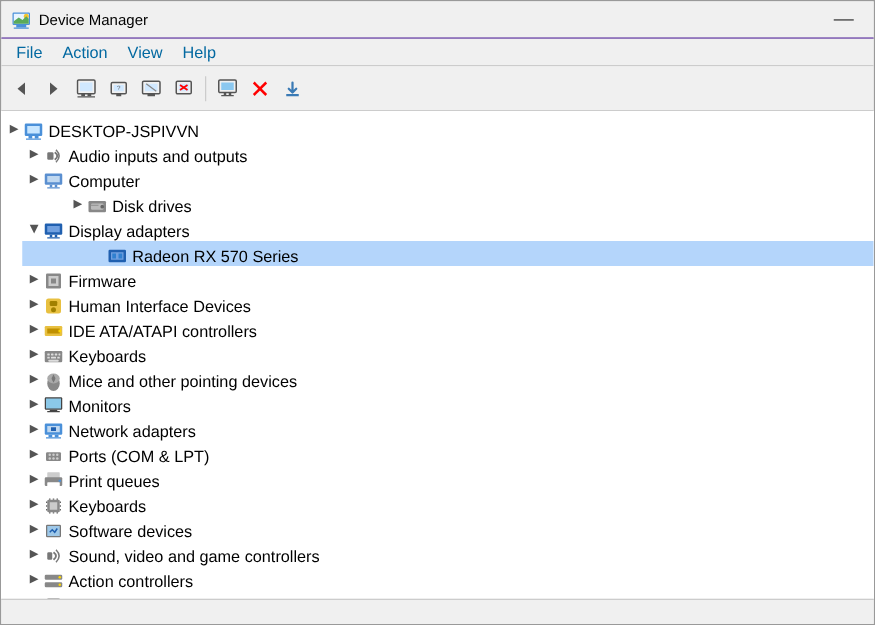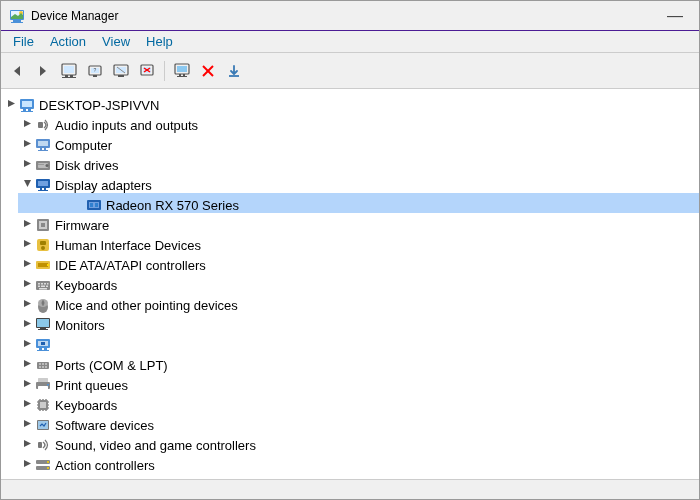--- a/index.html
+++ b/index.html
@@ -300,21 +300,21 @@
         <rect x="1" y="2" width="14" height="9" rx="1" fill="#5a8fd0"></rect>
         <rect x="3" y="4" width="10" height="5" fill="#c0d8f0"></rect>
         <rect x="5" y="11" width="2" height="2" fill="#5a8fd0"></rect>
         <rect x="9" y="11" width="2" height="2" fill="#5a8fd0"></rect>
         <rect x="3" y="13" width="10" height="1" fill="#5a8fd0"></rect>
       </svg>
     </div>
     <span class="tree-label">Computer</span>
   </div>
 
-  <div class="tree-item" style="padding-left:18px;">
+  <div class="tree-item" style="padding-left:18px;margin-left:35px;">
     <div class="expander">
       <svg viewBox="0 0 9 9" width="9" height="9">
           <polygon points="1,1 8,4.5 1,8" fill="#555"></polygon>
         </svg>
     </div>
     <div class="tree-icon">
       <svg width="16" height="16" viewBox="0 0 16 16">
         <rect x="1" y="4" width="14" height="9" rx="1" fill="#888"></rect>
         <rect x="3" y="6" width="10" height="5" rx="1" fill="#bbb"></rect>
         <circle cx="12" cy="8.5" r="1.5" fill="#666"></circle>
@@ -470,20 +470,21 @@
     <div class="tree-icon">
       <svg width="16" height="16" viewBox="0 0 16 16">
         <rect x="1" y="2" width="14" height="9" rx="1" fill="#4a90d9"></rect>
         <rect x="3" y="4" width="10" height="5" fill="#c0d8f0"></rect>
         <rect x="4" y="11" width="3" height="2" fill="#4a90d9"></rect>
         <rect x="9" y="11" width="3" height="2" fill="#4a90d9"></rect>
         <rect x="2" y="13" width="12" height="1" fill="#4a90d9"></rect>
         <rect x="6" y="5" width="4" height="3" fill="#2060b0"></rect>
       </svg>
     </div>
+    <span class="tree-label">Network adapters</span>
   </div>
 
   <div class="tree-item" style="padding-left:18px;">
     <div class="expander">
       <svg viewBox="0 0 9 9" width="9" height="9">
           <polygon points="1,1 8,4.5 1,8" fill="#555"></polygon>
         </svg>
     </div>
     <div class="tree-icon">
       <svg width="16" height="16" viewBox="0 0 16 16">

